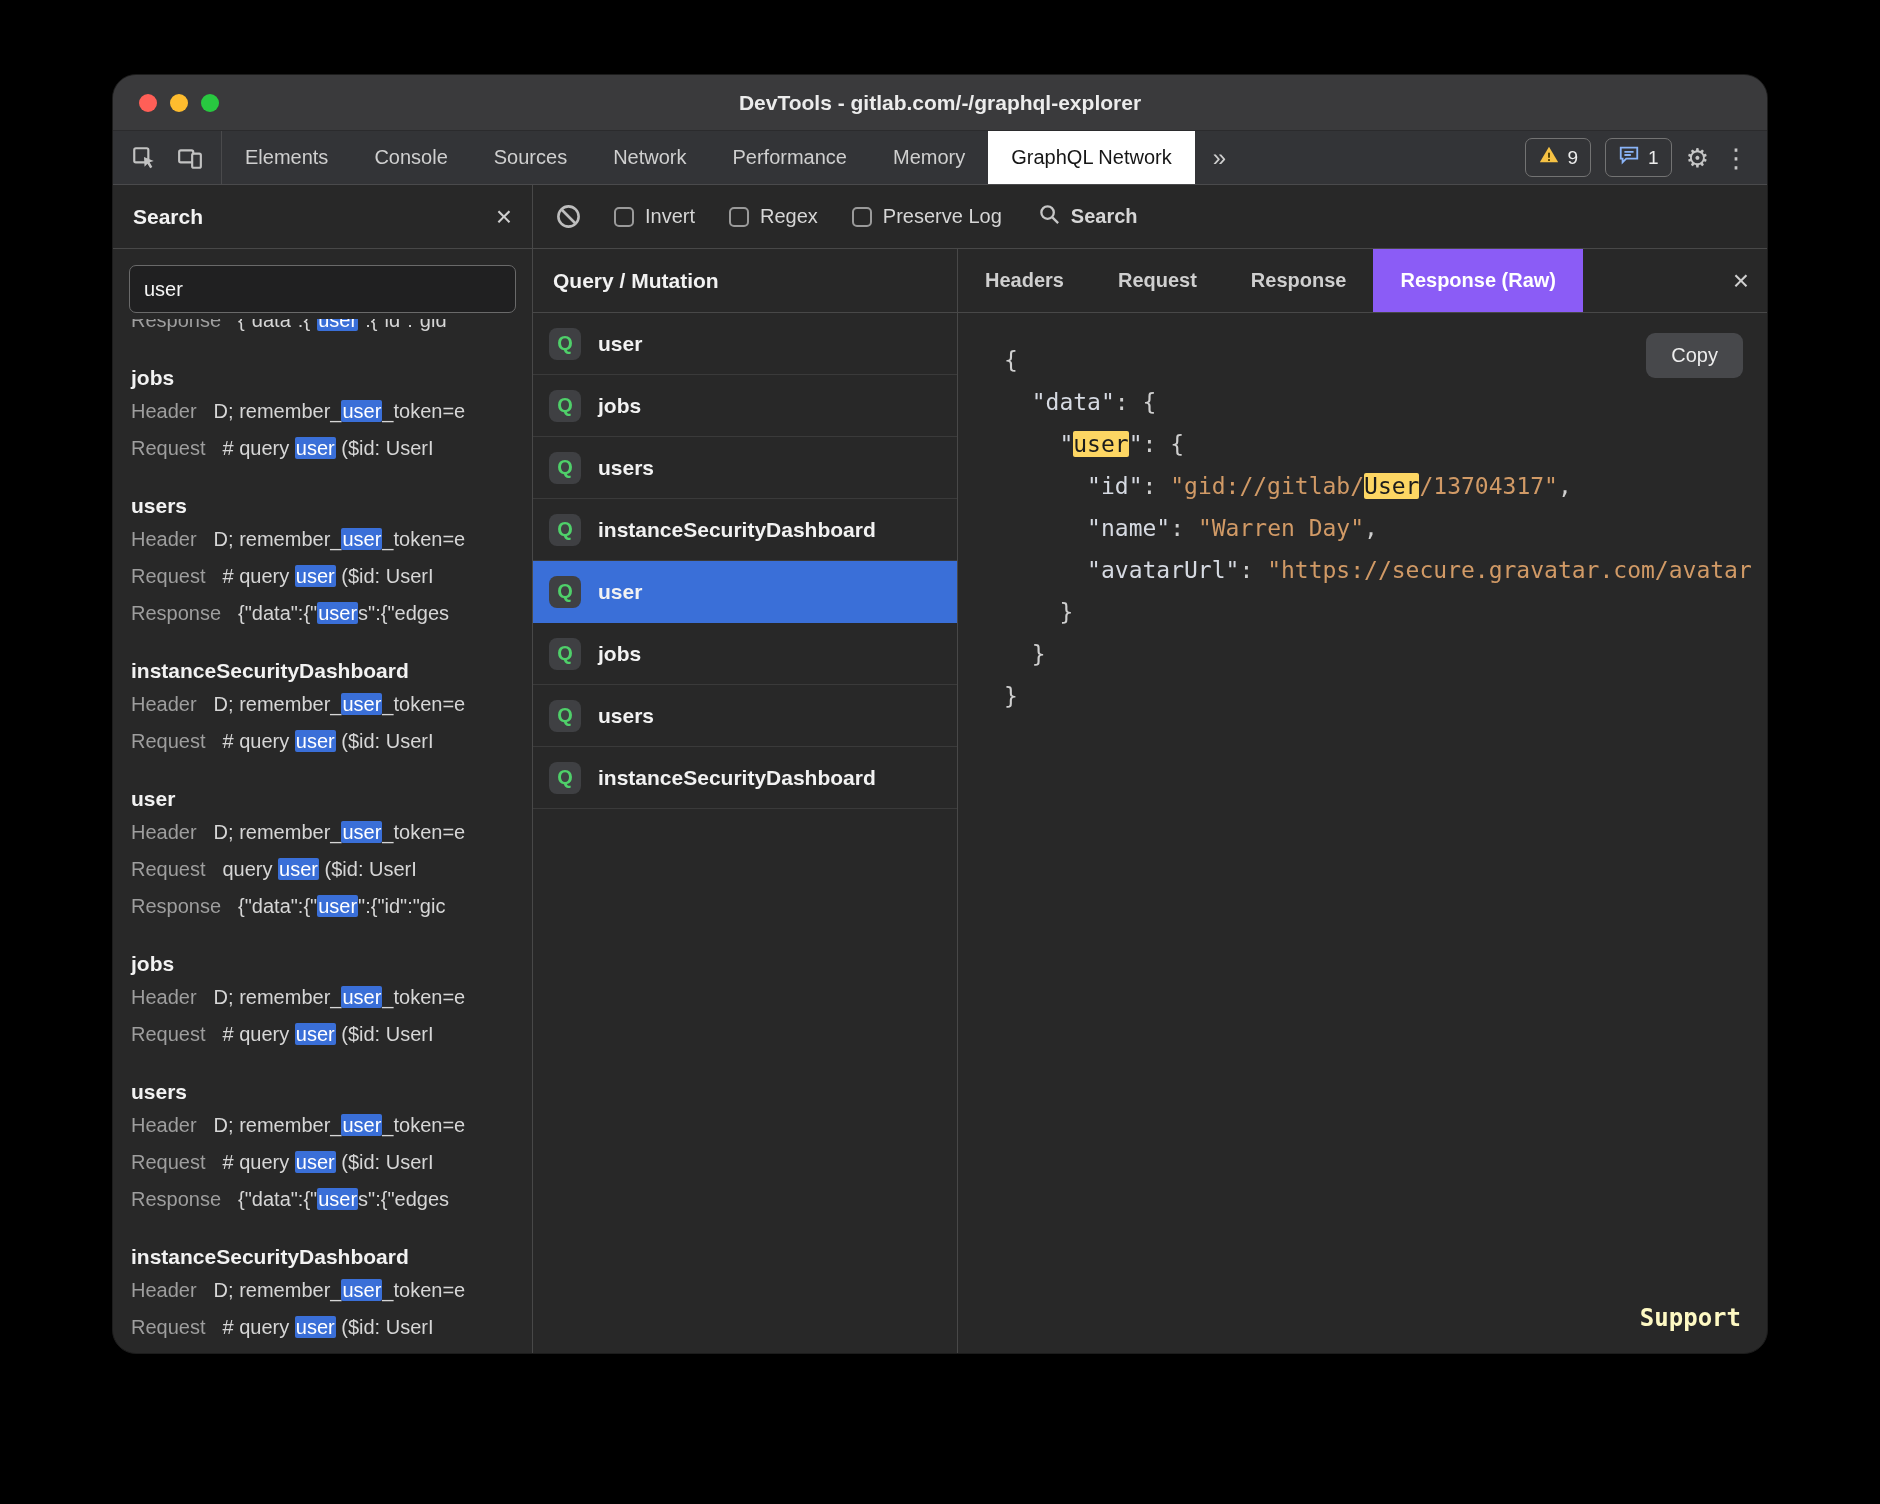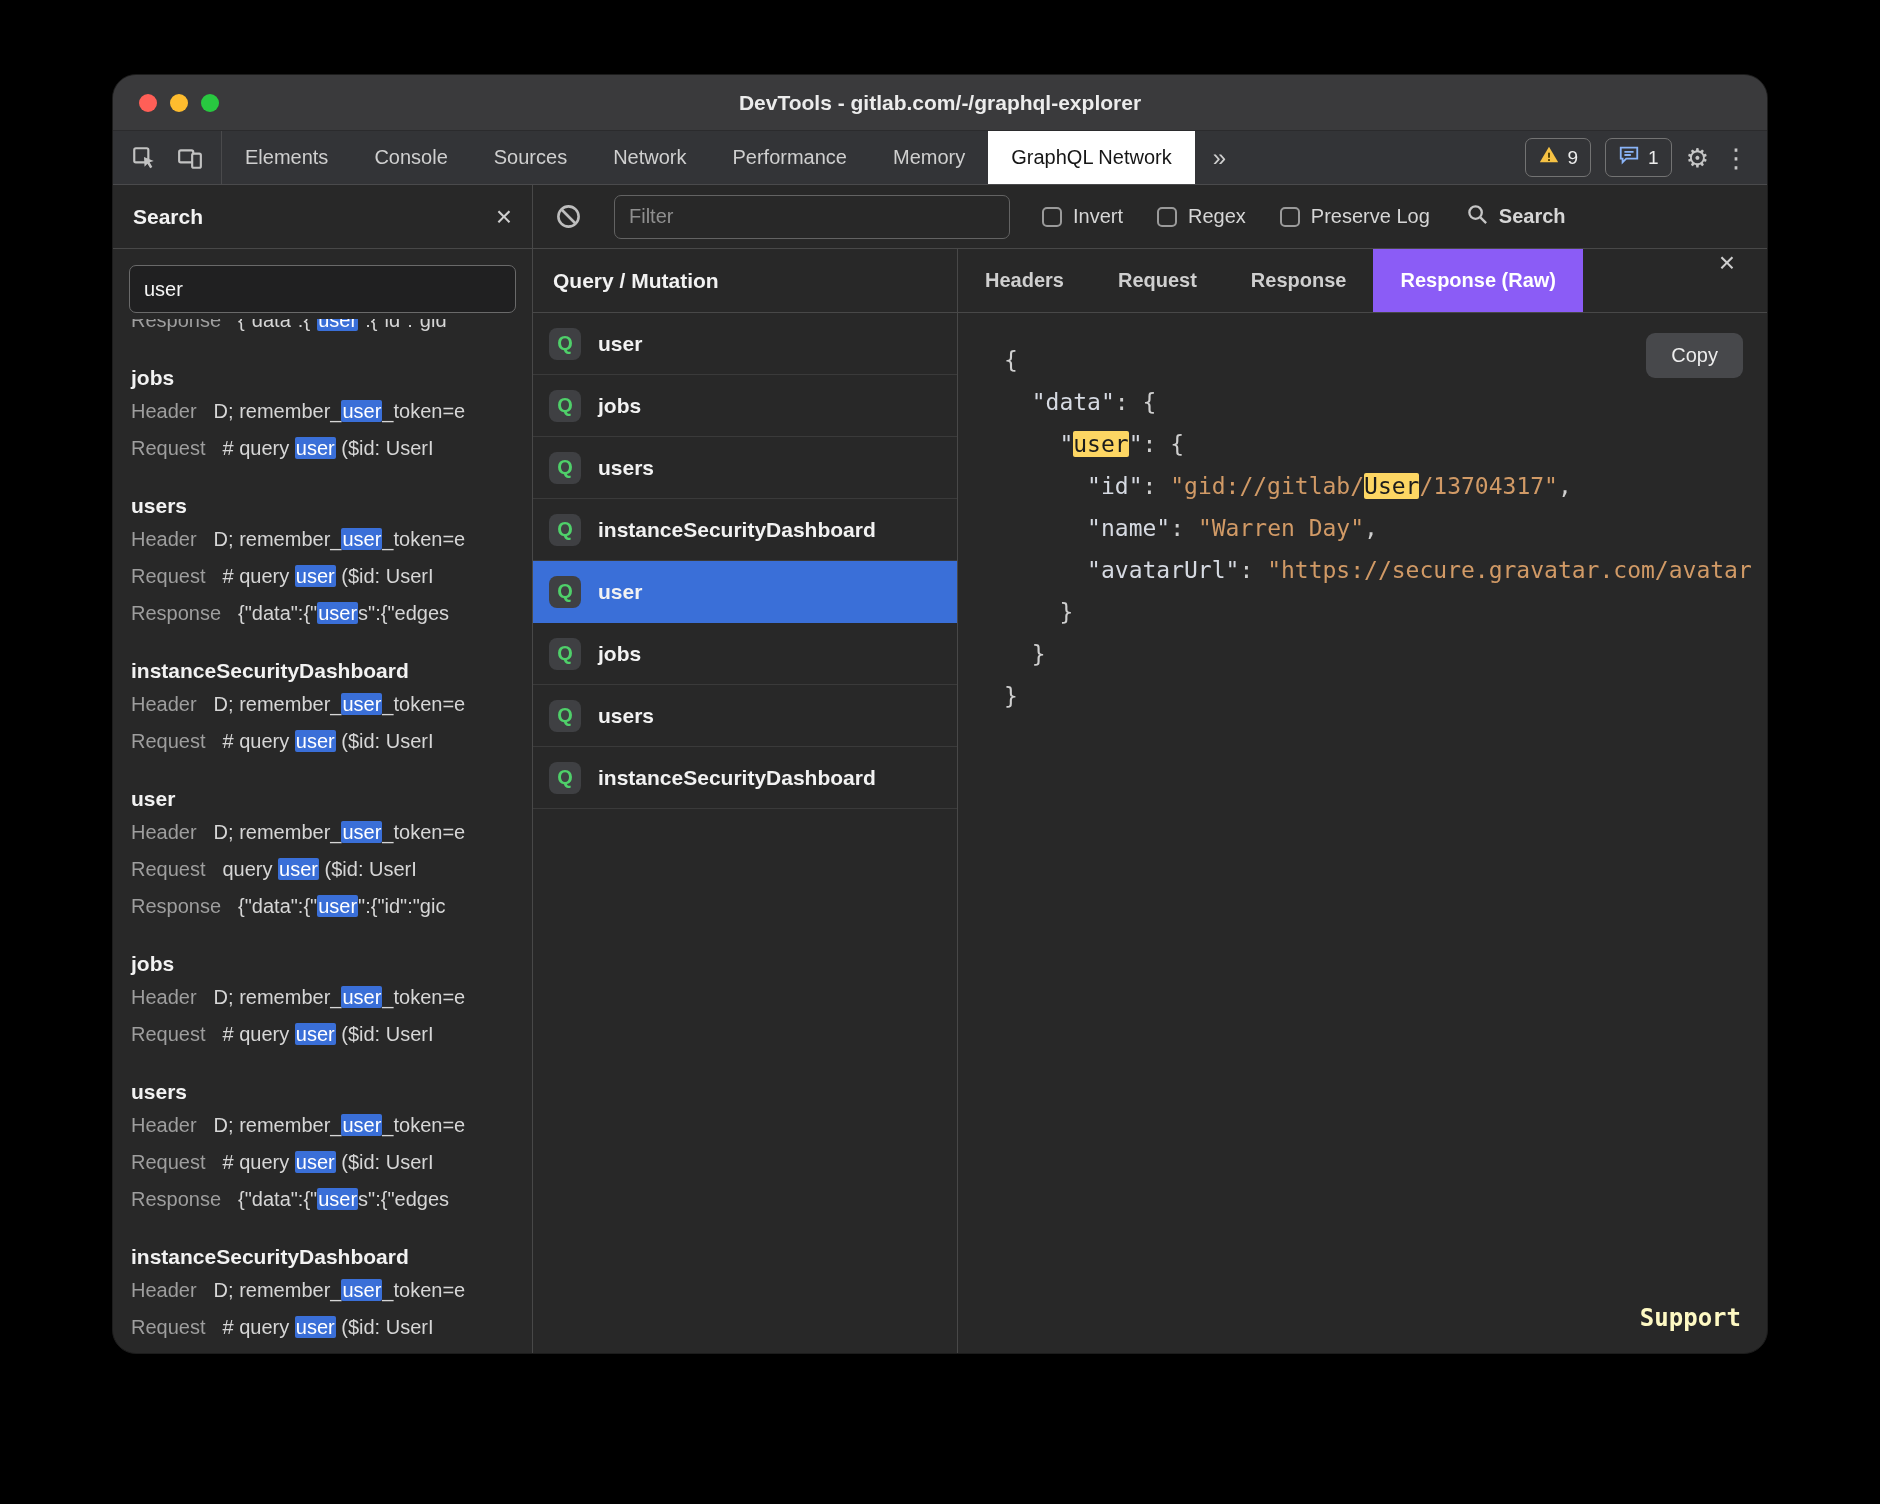--- a/index.html
+++ b/index.html
@@ -75,21 +75,21 @@
     font-size:21px;font-weight:700;color:#f2f2f2;border-bottom:1px solid #484848;}
   .q-list{flex:1;overflow:hidden;}
   .q-row{height:62px;display:flex;align-items:center;gap:17px;padding:0 16px;border-bottom:1px solid #3a3a3a;}
   .q-row.selected{background:var(--accent_blue);border-bottom-color:transparent;}
   .q-badge{width:32px;height:32px;border-radius:8px;background:#3f4043;color:var(--q_green);
     font-weight:700;font-size:20px;display:flex;align-items:center;justify-content:center;flex:none;}
   .q-label{font-size:21px;font-weight:700;color:#f2f2f2;white-space:nowrap;}
 
   
   .response-panel{flex:1;display:flex;flex-direction:column;min-width:0;position:relative;}
-  .rp-header{height:64px;flex:none;display:flex;align-items:flex-start;border-bottom:1px solid #484848;padding-right:22px;}
+  .rp-header{height:64px;flex:none;display:flex;align-items:center;border-bottom:1px solid #484848;padding-right:8px;}
   .rp-tab{height:100%;display:flex;align-items:center;padding:0 27px;font-size:20px;font-weight:600;color:#cfcfcf;white-space:nowrap;}
   .rp-tab.active{background:#8b5cf6;color:#fff;}
   .rp-close{margin-left:auto;padding:0 10px;}
   .rp-content{flex:1;position:relative;min-height:0;overflow:hidden;padding:26px 0 0 46px;
     font-family:"DejaVu Sans Mono",monospace;font-size:23px;line-height:42px;}
   .code-line{white-space:pre;}
   .tok-pun{color:#cfcfcf;}
   .tok-key{color:#d6dae2;}
   .tok-str{color:var(--string_orange);}
   .hl-yellow{background:var(--match_yellow);color:#1c1c1c;border-radius:2px;}
@@ -219,21 +219,20 @@
 
     <div class="right-col">
 
       <div class="filterbar">
         <span class="icon-btn">
           <svg width="27" height="27" viewBox="0 0 24 24">
               <circle cx="12" cy="12" r="9" fill="none" stroke="#bdbdbd" stroke-width="2.3"></circle>
               <line x1="5.8" y1="5.8" x2="18.2" y2="18.2" stroke="#bdbdbd" stroke-width="2.3"></line>
             </svg>
         </span>
-        <input class="filter-input" placeholder="Filter" style="">
         <div class="chk-row" id="filter-checkboxes">
             <span class="chk">
               <span class="chk-box"></span>
               <span>Invert</span>
             </span>
             <span class="chk">
               <span class="chk-box"></span>
               <span>Regex</span>
             </span>
             <span class="chk">

